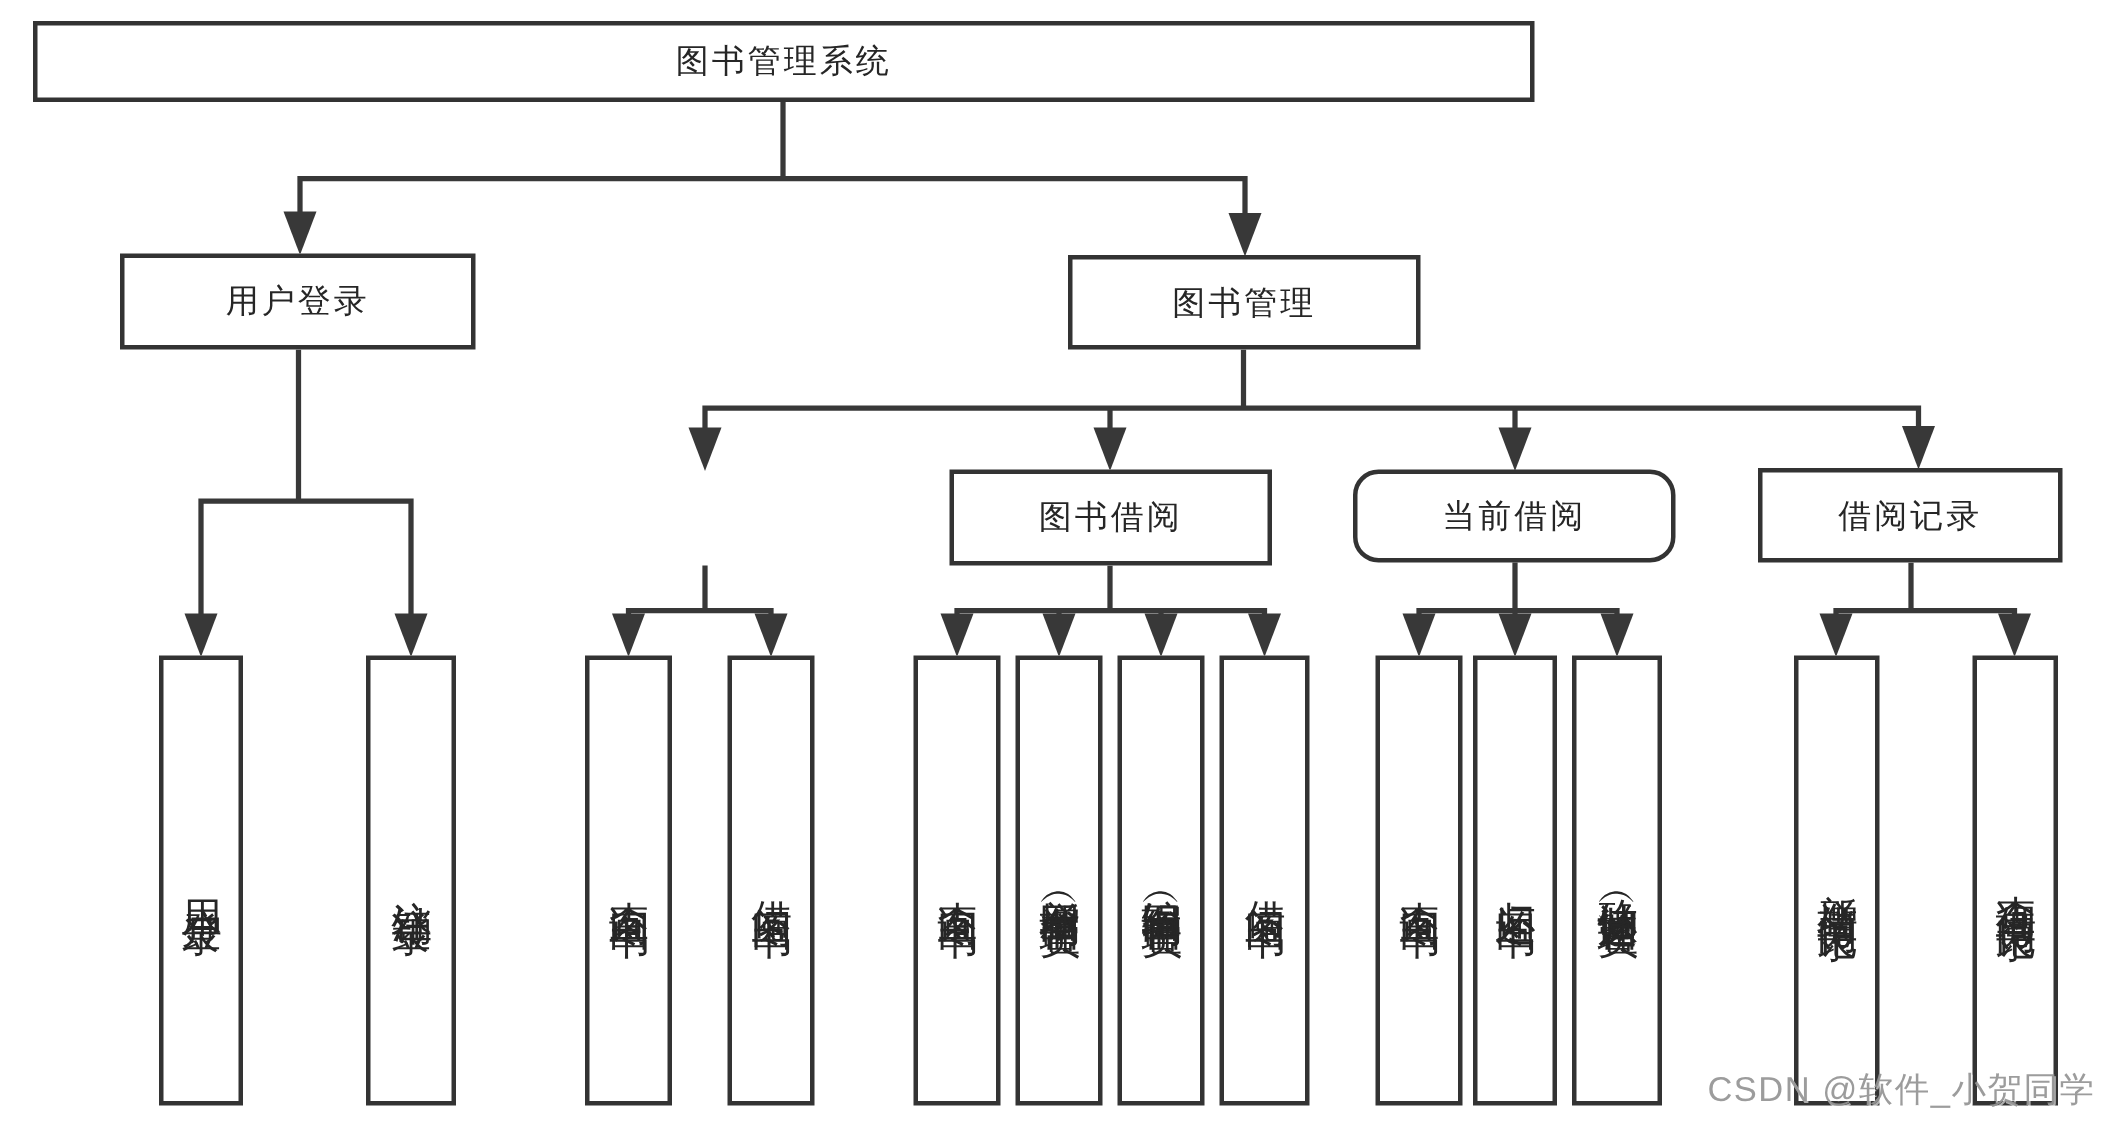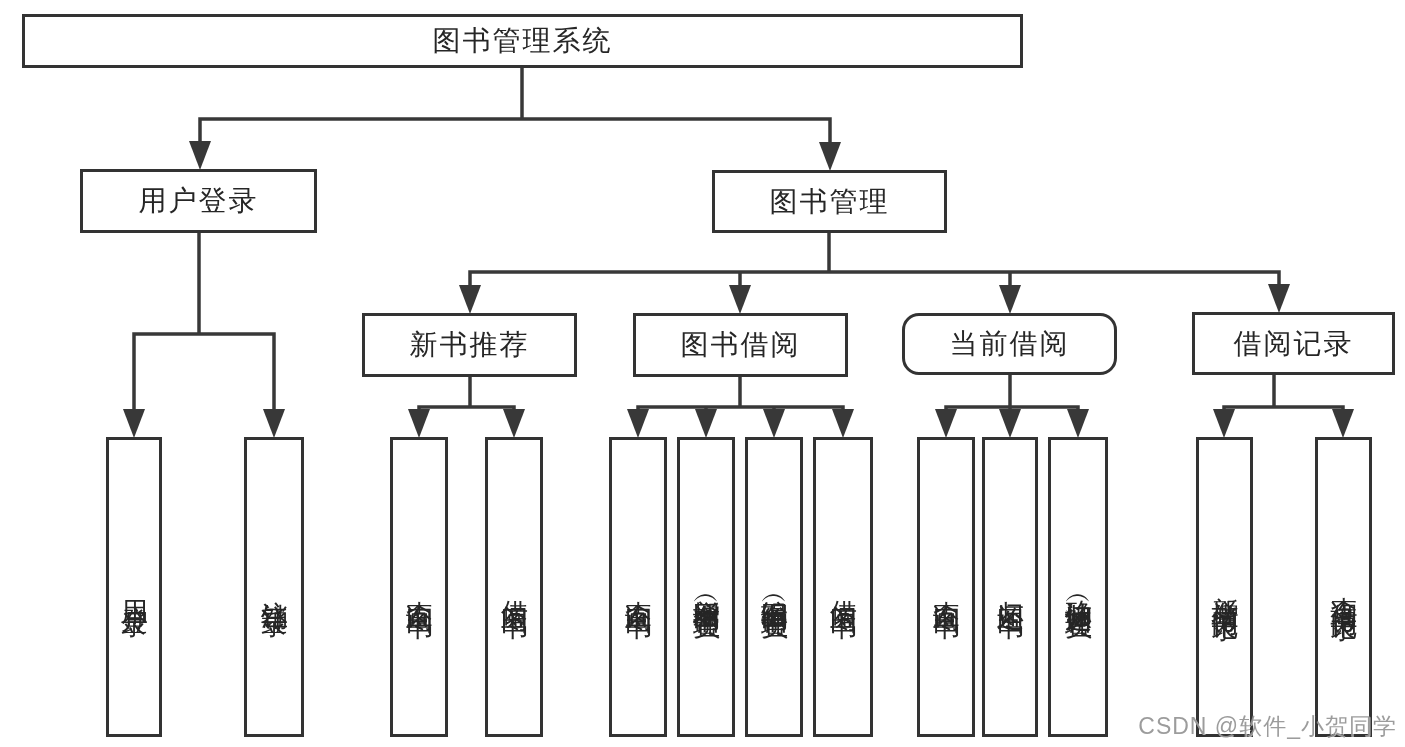--- a/index.html
+++ b/index.html
@@ -19,21 +19,21 @@
     box-sizing: border-box;
     background: #ffffff;
     border: 3px solid #333333;
     display: flex;
     align-items: center;
     justify-content: center;
     z-index: 2;
     color: #262626;
   }
   .hnode {
-    font-size: 28px;
+    font-size: 22px;
     letter-spacing: 2px;
     white-space: nowrap;
   }
   .leaf {
     top: 437px;
     height: 300px;
   }
   .leaf .vtext {
     writing-mode: vertical-rl;
     text-orientation: mixed;
@@ -119,30 +119,27 @@
     <span>图书管理系统</span>
   </div>
 
   <div class="node hnode" style="left:80px; top:169px; width:237px; height:64px;">
     <span>用户登录</span>
   </div>
   <div class="node hnode" style="left:712px; top:170px; width:235px; height:63px;">
     <span>图书管理</span>
   </div>
 
-  <div class="node hnode" style="left:362px; top:313px; width:215px; height:64px;">
-    <span>新书推荐</span>
-  </div>
   <div class="node hnode" style="left:633px; top:313px; width:215px; height:64px;">
     <span>图书借阅</span>
   </div>
   <div class="node hnode" style="left:902px; top:313px; width:215px; height:62px;border-radius:17px;">
     <span>当前借阅</span>
   </div>
-  <div class="node hnode" style="left:1172px; top:312px; width:203px; height:63px;margin-left:20px;">
+  <div class="node hnode" style="left:1172px; top:312px; width:203px; height:63px;">
     <span>借阅记录</span>
   </div>
 
   <div class="node leaf" style="left:106px; width:56px;">
     <span class="vtext">用户登录</span>
   </div>
   <div class="node leaf" style="left:244px; width:60px;">
     <span class="vtext">注销登录</span>
   </div>
 

